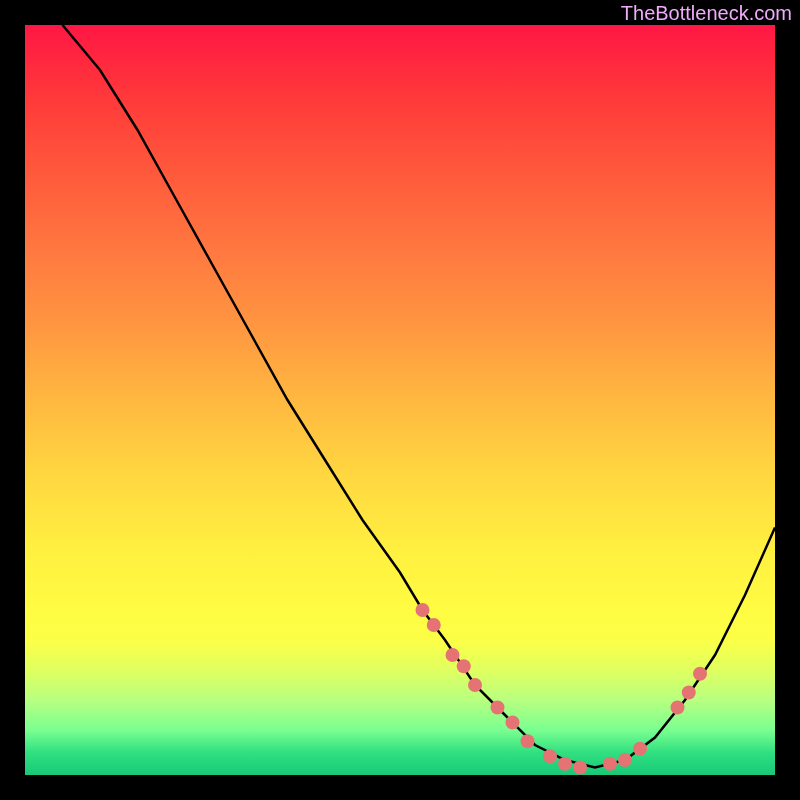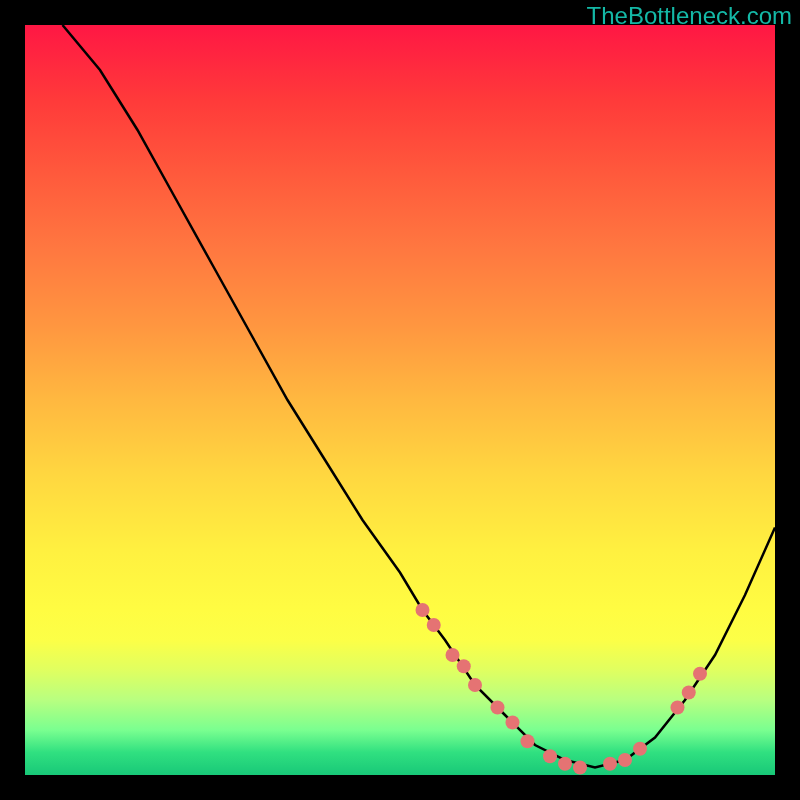--- a/index.html
+++ b/index.html
@@ -7,22 +7,22 @@
     width: 800px;
     height: 800px;
     background: #000;
     position: relative;
     font-family: Arial, sans-serif;
   }
   .watermark {
     position: absolute;
     top: 2px;
     right: 8px;
-    color: #14b8a6;
-    font-size: 24px;
+    color: #f0abfc;
+    font-size: 20px;
     font-weight: normal;
     z-index: 10;
   }
   .plot-area {
     position: absolute;
     top: 25px;
     left: 25px;
     width: 750px;
     height: 750px;
   }

